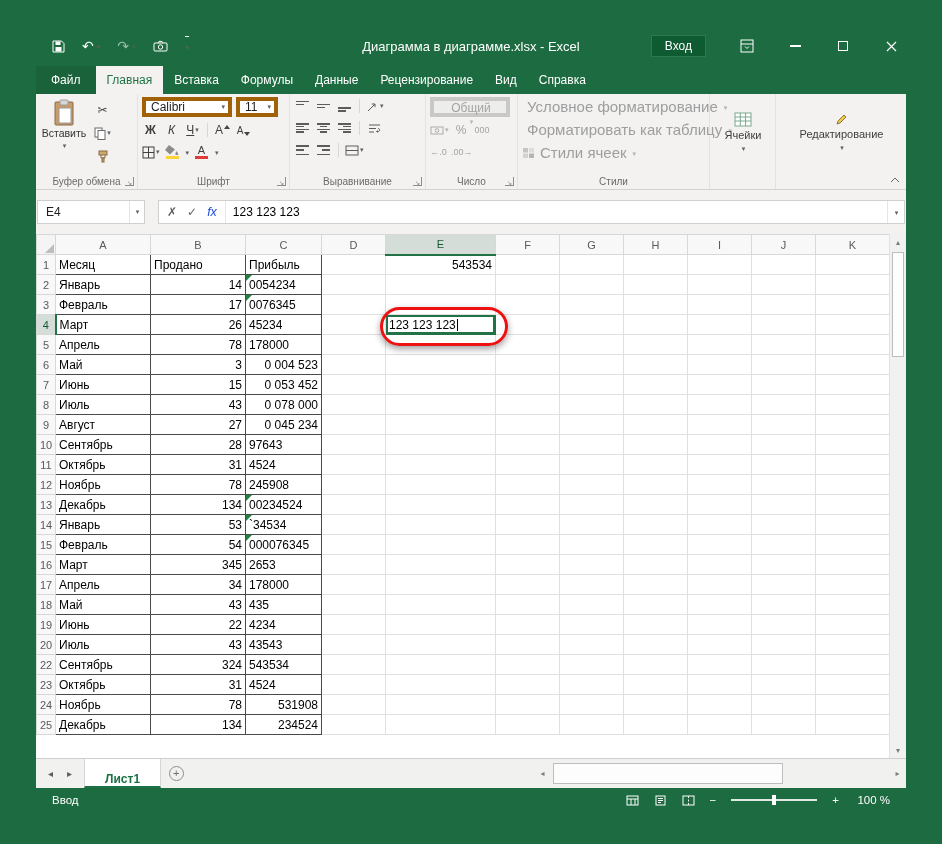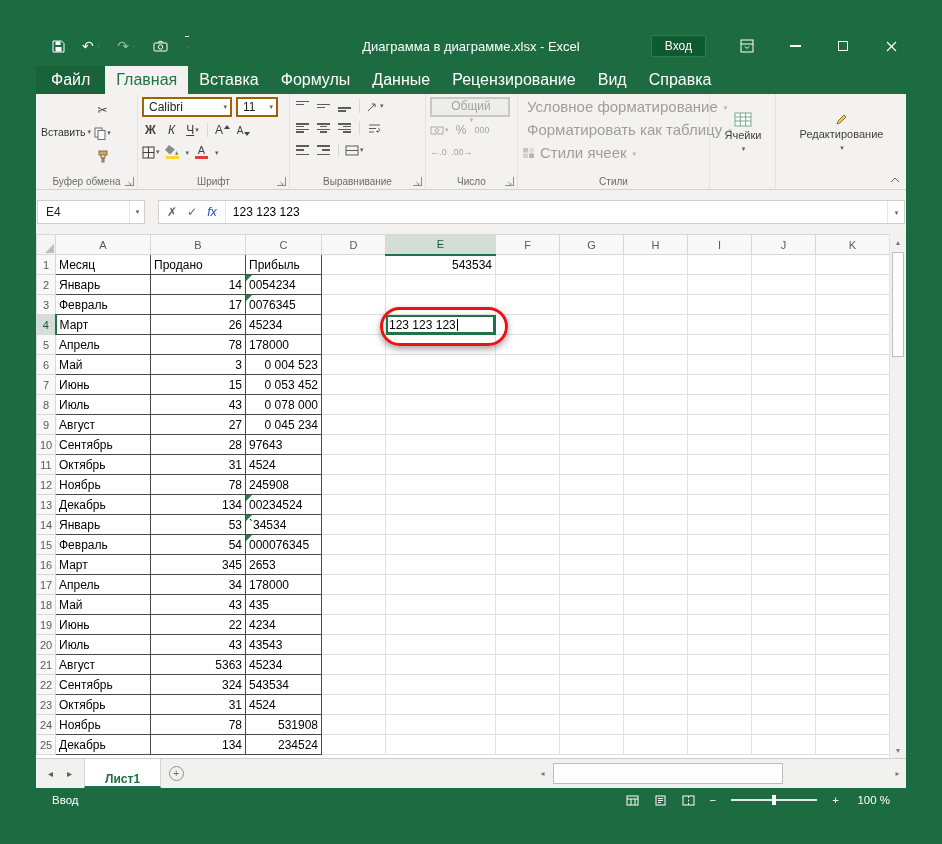--- a/index.html
+++ b/index.html
@@ -15,51 +15,51 @@
   .qat-btn.dim{opacity:.55;}
   .wtitle{position:absolute;left:0;right:0;top:50%;transform:translateY(-50%);text-align:center;font-size:13px;color:#fff;}
   .title-right{position:absolute;right:44px;top:0;height:100%;display:flex;align-items:center;gap:34px;}
   .signin{background:#0e5a31;border:1px solid #2c7a4e;padding:3px 13px;font-size:12px;color:#fff;cursor:default;}
   .winbtn{display:inline-flex;align-items:center;justify-content:center;width:14px;height:14px;}
   .min-glyph{width:11px;height:2px;background:#fff;display:inline-block;}
   .max-glyph{width:10px;height:10px;border:1px solid #fff;display:inline-block;}
 
   
   .tabstrip{position:absolute;left:36px;top:66px;height:28px;display:flex;}
-  .rtab{display:flex;align-items:center;padding:0 11px;font-size:16px;color:#fff;white-space:nowrap;cursor:default;}
+  .rtab{display:flex;align-items:center;padding:0 11px;font-size:12px;color:#fff;white-space:nowrap;cursor:default;}
   .rtab.file{background:#17593374;padding:0 15px;}
   .rtab.active{background:#f3f2f1;color:#217346;}
   .tabs-right{position:absolute;right:42px;top:66px;height:28px;display:flex;gap:16px;align-items:center;color:#fff;font-size:12px;}
   .tabs-right .item{display:inline-flex;align-items:center;gap:5px;cursor:default;}
 
   
   .ribbon{position:absolute;left:36px;top:94px;width:870px;height:96px;background:#f3f2f1;border-bottom:1px solid #d2d1d0;display:flex;}
   .grp{position:relative;height:100%;border-right:1px solid #e3e2e1;padding:3px 3px 16px 4px;}
   .grp-label{position:absolute;bottom:2px;left:0;right:0;text-align:center;font-size:10px;color:#6b6b6b;white-space:nowrap;}
   .launcher{position:absolute;right:3px;bottom:3px;width:9px;height:9px;border-right:1px solid #8d8d8d;border-bottom:1px solid #8d8d8d;}
   .launcher::after{content:"↘";position:absolute;right:1px;bottom:-1px;font-size:6px;color:#6e6e6e;}
   .grp-inner{display:flex;flex-direction:column;gap:4px;}
   .row{display:flex;align-items:center;gap:4px;}
   .sb{display:inline-flex;align-items:center;justify-content:center;min-width:17px;height:18px;font-size:12px;color:#3f3f3f;cursor:default;}
   .sb.b{font-weight:bold;}
   .sb.i{font-style:italic;}
   .sb.u .utext{text-decoration:underline;}
   .dd{display:inline-block;}
   .dd::after{content:"▾";font-size:7px;color:#5f5f5f;margin-left:1px;vertical-align:2px;}
-  .combo{display:inline-flex;align-items:center;justify-content:space-between;height:20px;background:#fff;border:2px solid #a16207;font-size:12px;color:#1f1f1f;padding:0 3px 0 5px;}
+  .combo{display:inline-flex;align-items:center;justify-content:space-between;height:20px;background:#fff;border:4px solid #a16207;font-size:12px;color:#1f1f1f;padding:0 3px 0 5px;}
   .sep{width:1px;height:14px;background:#d8d7d6;margin:0 2px;}
   .colbar{flex-direction:column;gap:1px;}
   .cbar{display:block;width:13px;height:3px;}
   .ybar{background:#ffd335;}
   .rbar{background:#e03a3a;}
   .tri-up{width:0;height:0;border-left:3px solid transparent;border-right:3px solid transparent;border-bottom:4px solid #444;margin-left:1px;margin-top:-7px;}
   .tri-dn{width:0;height:0;border-left:3px solid transparent;border-right:3px solid transparent;border-top:4px solid #444;margin-left:1px;margin-top:7px;}
   
   .clip-flex{display:flex;gap:6px;}
-  .paste-btn{width:48px;display:flex;flex-direction:row;align-items:center;gap:1px;font-size:10.5px;color:#333;padding-top:2px;}
+  .paste-btn{width:48px;display:flex;flex-direction:column;align-items:center;gap:1px;font-size:10.5px;color:#333;padding-top:2px;}
   .clip-small{display:flex;flex-direction:column;gap:5px;padding-top:4px;}
   
   .li{width:13px;height:10px;display:flex;flex-direction:column;justify-content:space-between;}
   .li i{display:block;height:1.5px;background:#5c5c5c;}
   .li.left{align-items:flex-start}.li.center{align-items:center}.li.right{align-items:flex-end}
   .li .w100{width:100%}.li .w60{width:60%}
   .vli{width:13px;height:11px;display:flex;flex-direction:column;gap:1.5px;}
   .vli i{display:block;height:1.5px;background:#5c5c5c;width:100%;}
   .vli.top{justify-content:flex-start}.vli.mid{justify-content:center}.vli.bot{justify-content:flex-end}
   .vli .w60{width:60%}
@@ -798,34 +798,20 @@
               <td class="cell"></td>
               <td class="cell"></td>
               <td class="cell"></td>
               <td class="cell"></td>
               <td class="cell"></td>
               <td class="cell"></td>
               <td class="cell"></td>
               <td class="cell"></td>
             </tr>
             <tr>
-              <th class="rh">21</th>
-              <td class="cell boxed al">Август</td>
-              <td class="cell boxed ar">5363</td>
-              <td class="cell boxed al">45234</td>
-              <td class="cell"></td>
-              <td class="cell"></td>
-              <td class="cell"></td>
-              <td class="cell"></td>
-              <td class="cell"></td>
-              <td class="cell"></td>
-              <td class="cell"></td>
-              <td class="cell"></td>
-            </tr>
-            <tr>
               <th class="rh">22</th>
               <td class="cell boxed al">Сентябрь</td>
               <td class="cell boxed ar">324</td>
               <td class="cell boxed al">543534</td>
               <td class="cell"></td>
               <td class="cell"></td>
               <td class="cell"></td>
               <td class="cell"></td>
               <td class="cell"></td>
               <td class="cell"></td>

